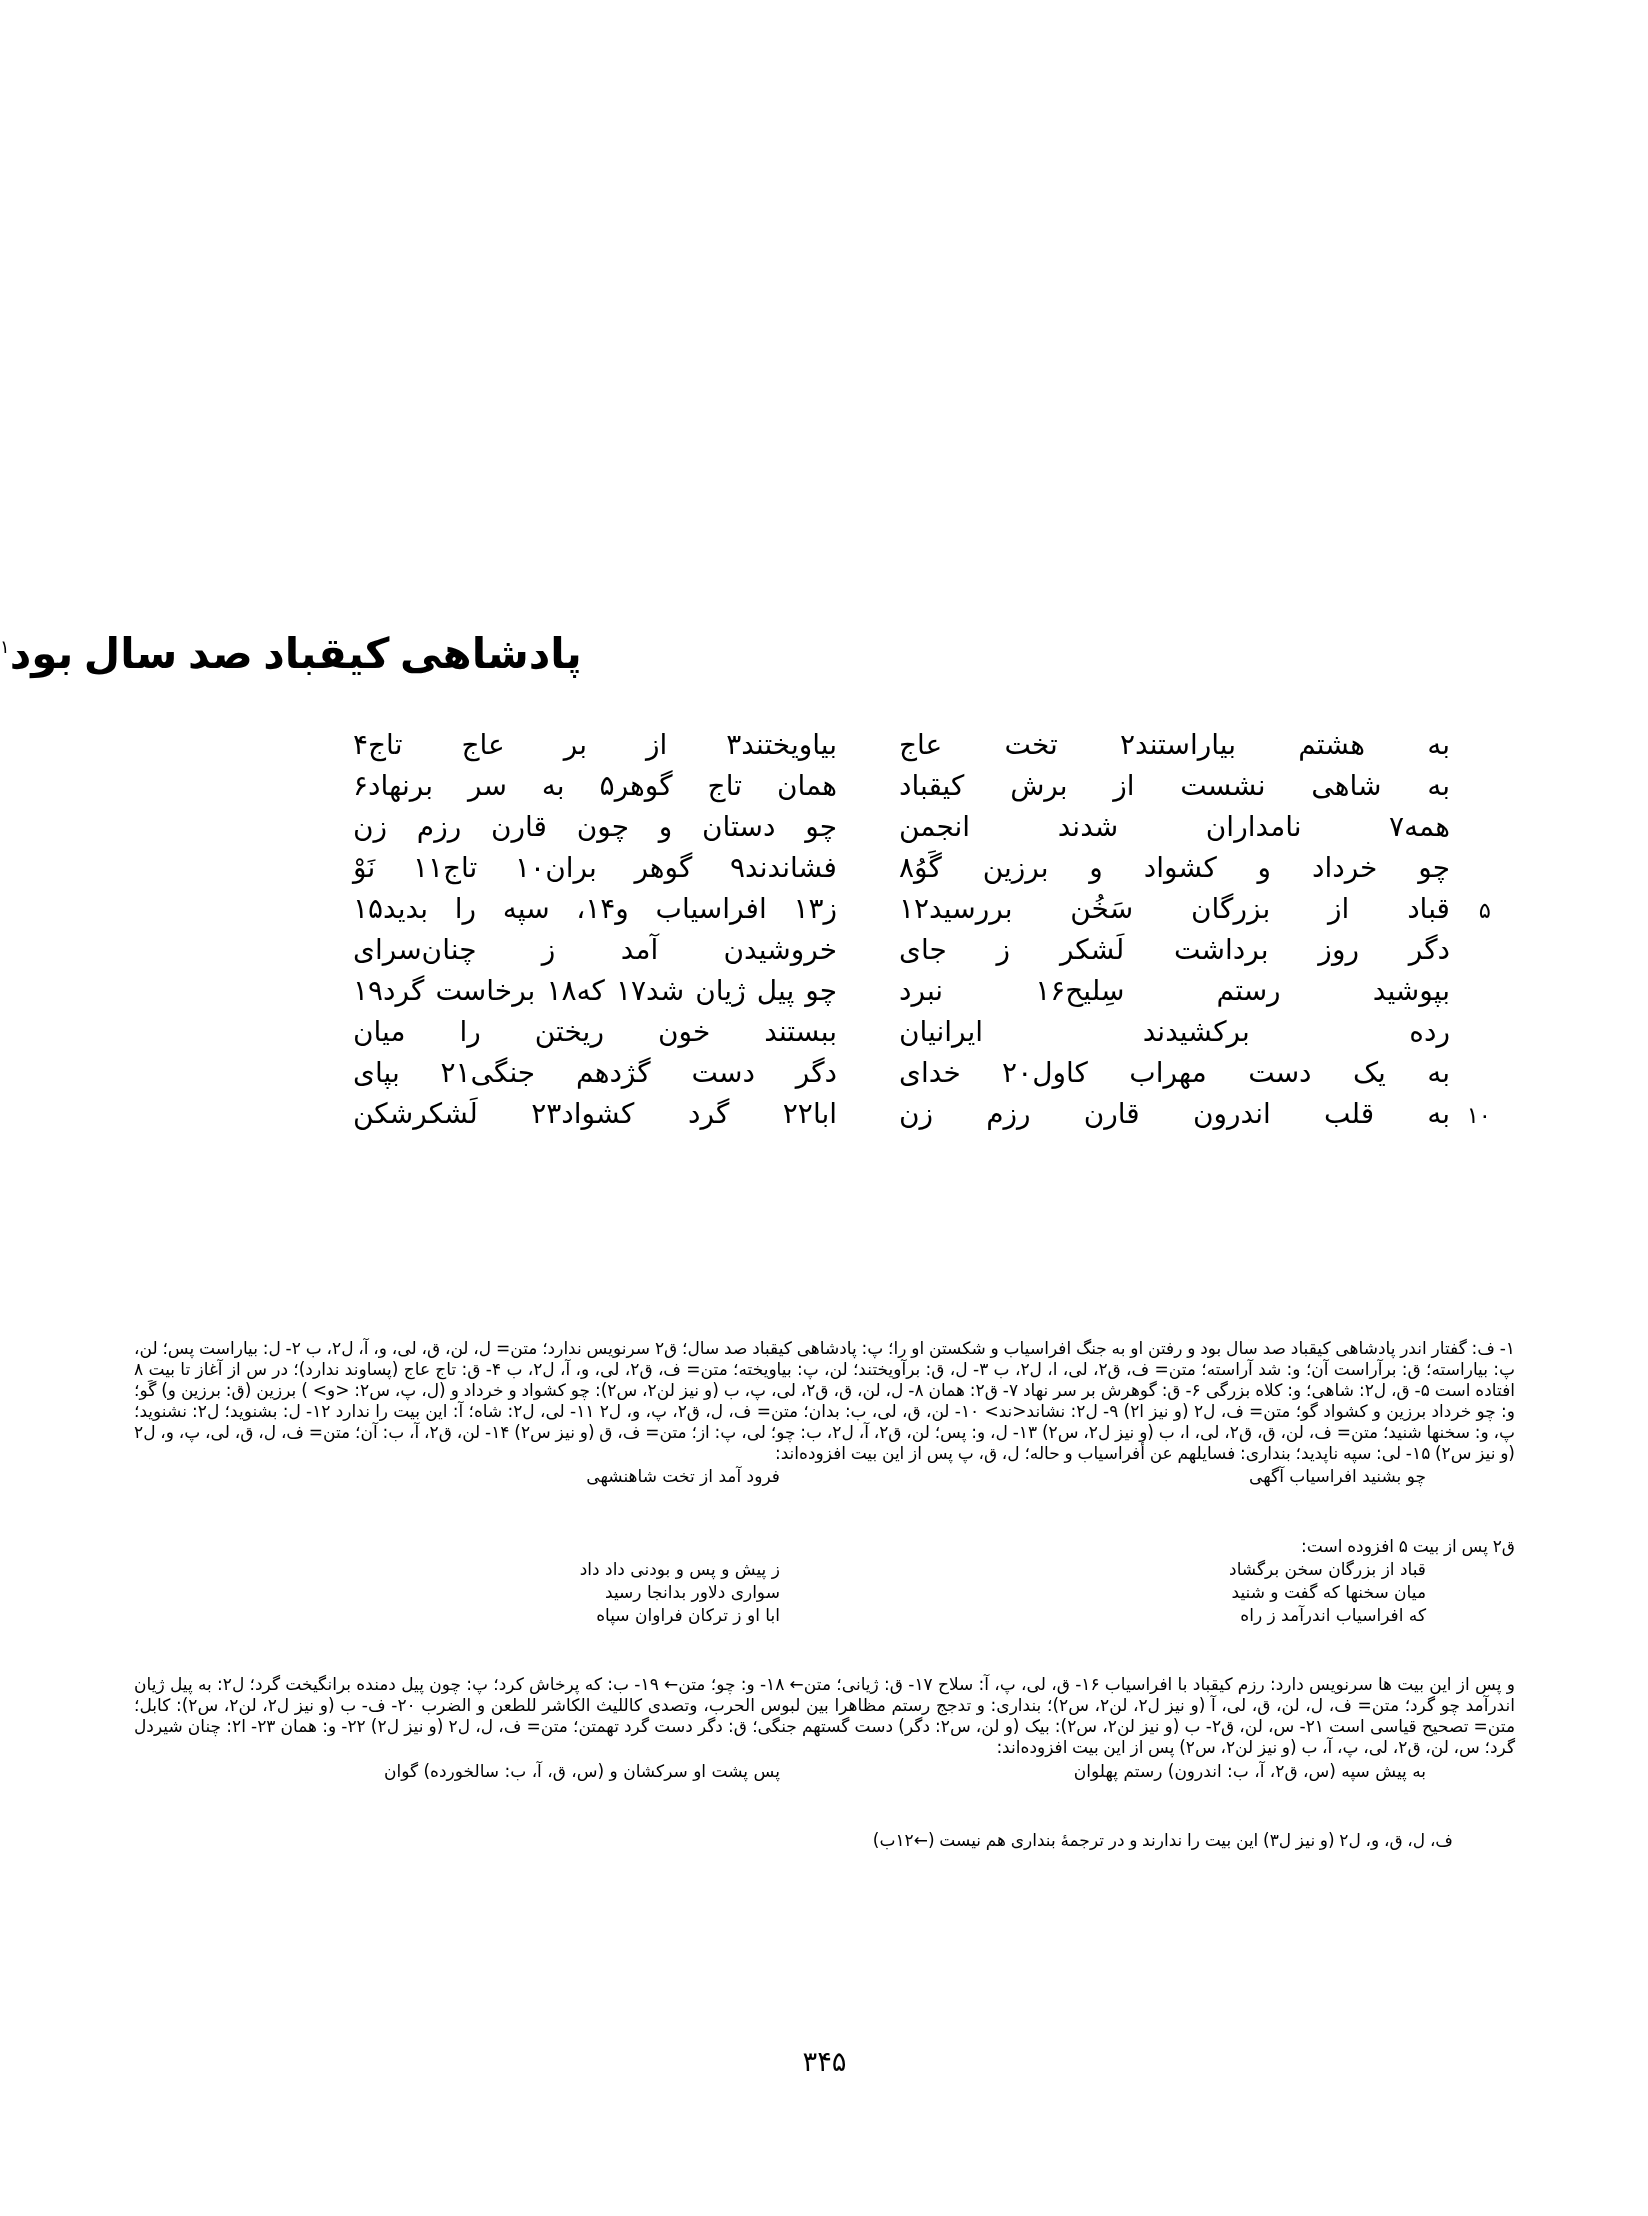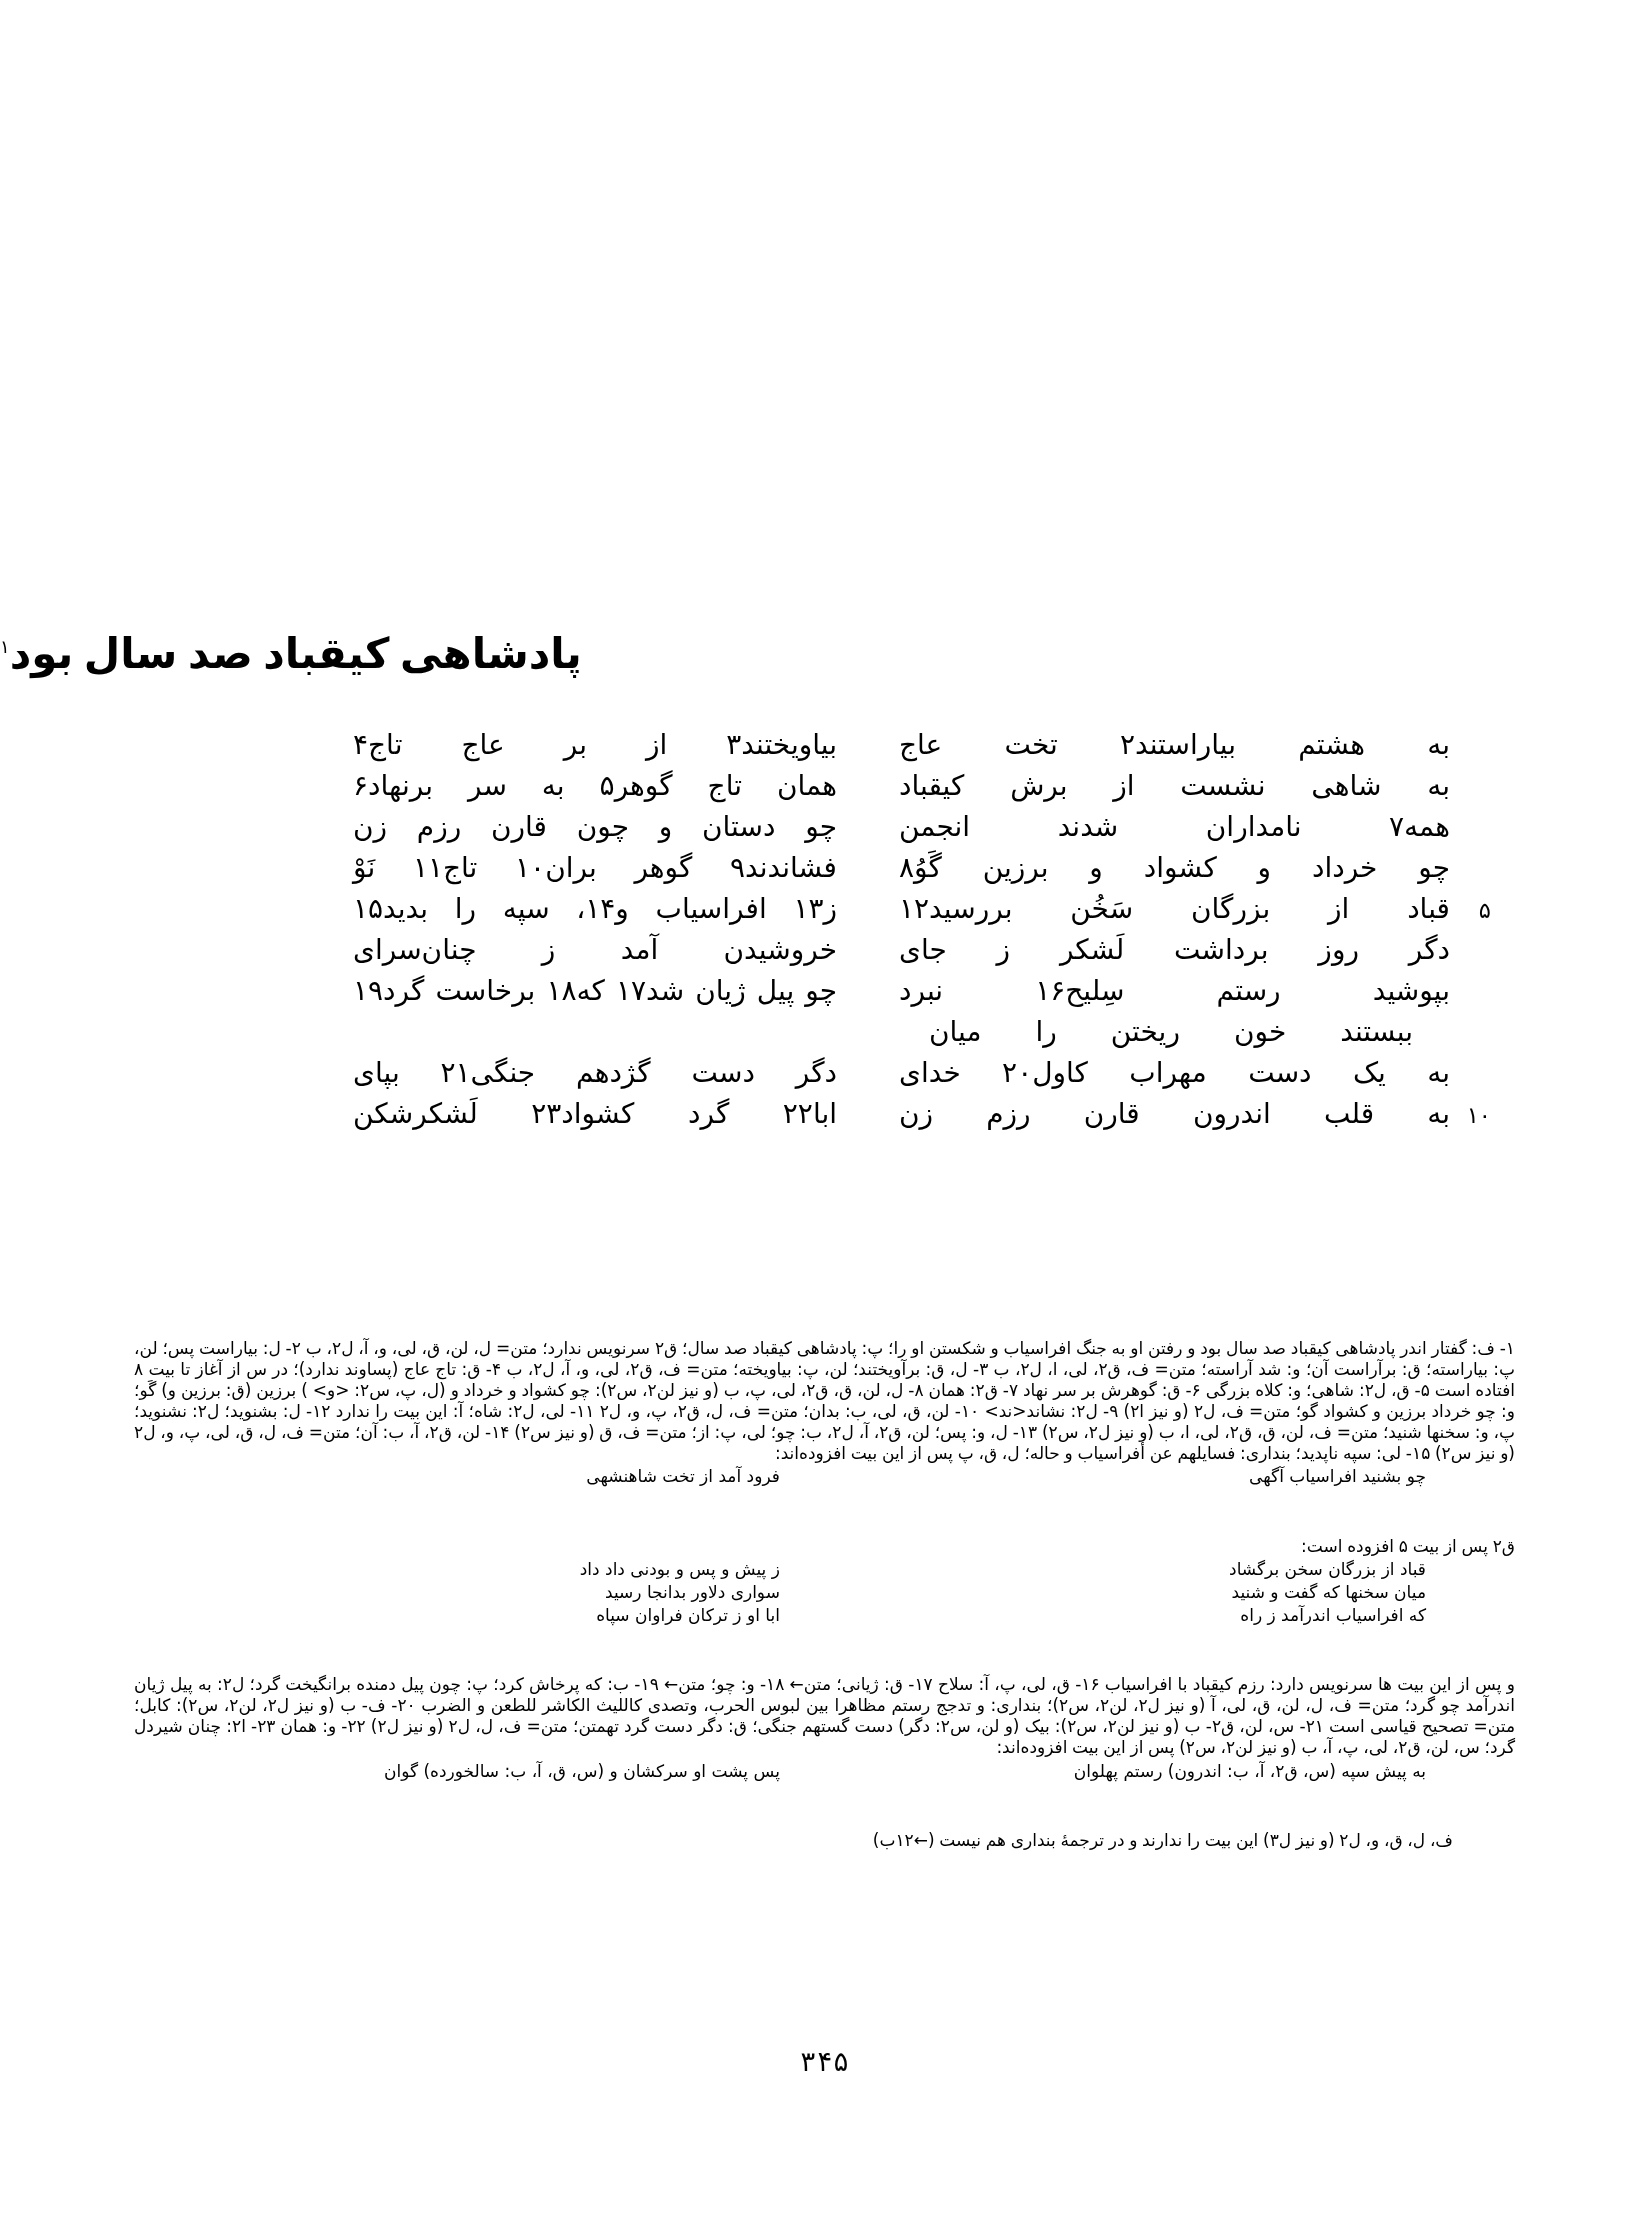--- a/index.html
+++ b/index.html
@@ -125,21 +125,20 @@
 
   
   .folio {
     position: absolute;
     top: 2046px;
     left: 0;
     right: 0;
     text-align: center;
     font-size: 27.4px;
     letter-spacing: 0.7px;
-    font-family: Liberation Mono, monospace;
   }
 </style>
 </head>
 <body>
 
 <div class="page">
 
   <div class="title-block">
     <h1 class="page-title"><span>پادشاهی کیقباد صد سال بود</span><sup>۱</sup></h1>
   </div>
@@ -183,20 +182,21 @@
     </div>
 
     <div class="verse-row">
       <div class="verse-num"></div>
       <div class="hemistich first">بپوشید رستم سِلیح۱۶ نبرد</div>
       <div class="hemistich second">چو پیل ژیان شد۱۷ که۱۸ برخاست گرد۱۹</div>
     </div>
 
     <div class="verse-row">
       <div class="verse-num"></div>
+      <div class="hemistich first">رده برکشیدند ایرانیان</div>
       <div class="hemistich second">ببستند خون ریختن را میان</div>
     </div>
 
     <div class="verse-row">
       <div class="verse-num"></div>
       <div class="hemistich first">به یک دست مهراب کاول۲۰ خدای</div>
       <div class="hemistich second">دگر دست گژدهم جنگی۲۱ بپای</div>
     </div>
 
     <div class="verse-row">

